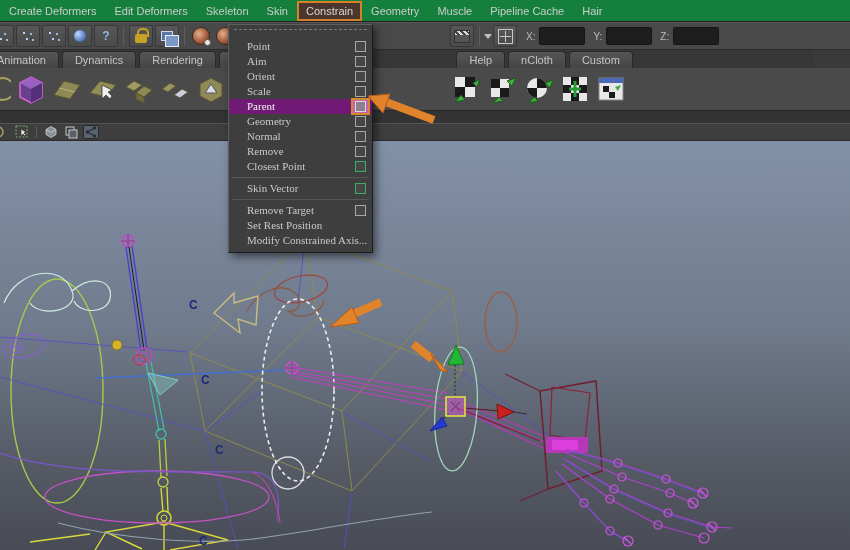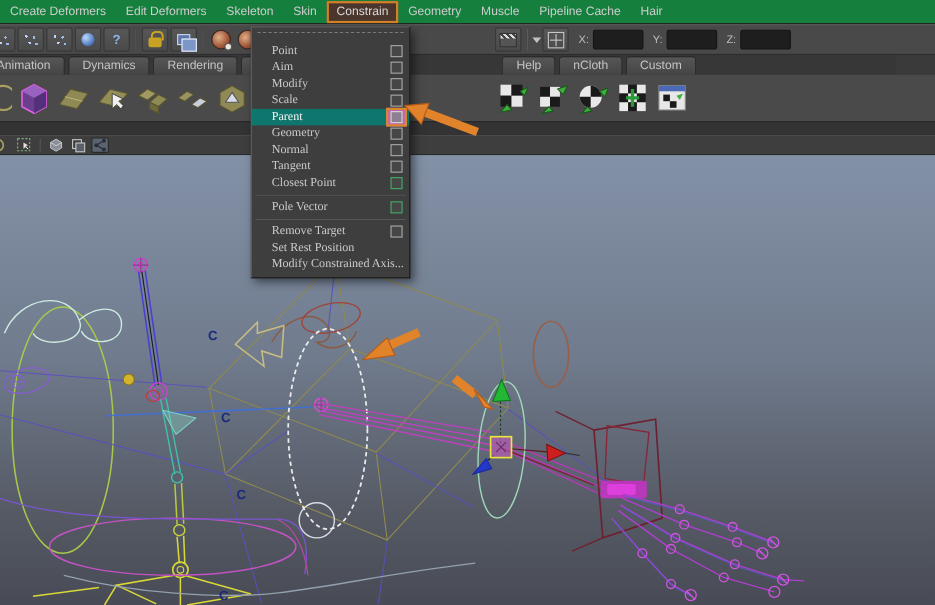--- a/index.html
+++ b/index.html
@@ -68,21 +68,21 @@
               background:linear-gradient(#8391a7 0%, #707b8d 45%, #565b66 78%, #484b55 100%); }
   .viewport svg.scene { position:absolute; left:0; top:0; width:850px; height:409px; }
 
   
   .ddmenu { position:absolute; left:228px; top:24px; width:145px; background:#3e3e3e; border:1px solid #5f5f5f;
             border-right-color:#1c1c1c; border-bottom-color:#1c1c1c; box-shadow:3px 4px 8px rgba(0,0,0,.5);
             padding:3px 0 4px 0; z-index:50; font-size:11px; color:#c9c9c9; }
   .tearoff { height:7px; margin:1px 5px 3px 5px; border:1px dashed #7a7a7a; border-left:none; border-right:none; border-bottom:none; }
   .dditem { display:flex; align-items:center; height:15px; padding:0 6px 0 18px; }
   .dditem .lbl { flex:1; line-height:15px; white-space:nowrap;font-family:Liberation Serif, serif; }
-  .dditem.sel { background:#0f766e; color:#f2f2f2; }
+  .dditem.sel { background:#701a75; color:#f2f2f2; }
   .optbox { width:11px; height:11px; border:1px solid #a8a8a8; background:#464646; }
   .optbox.green { border-color:#3fae6a; }
   .parentbox-wrap { width:19px; height:17px; border:2px solid #d4892a; background:#c95fb6; display:flex; align-items:center; justify-content:center; margin-right:-4px; }
   .parentbox-wrap .optbox { border-color:#d8d8d8; background:#8f7f92; }
   .ddsep { height:1px; background:#2c2c2c; border-bottom:1px solid #565656; margin:3px 3px; }
 
   .arrow-overlay { position:absolute; z-index:60; pointer-events:none; }
 </style>
 </head>
 <body>
@@ -462,21 +462,21 @@
 
     <div class="dditem">
       <span class="lbl">Point</span>
       <span class="optbox"></span>
     </div>
     <div class="dditem">
       <span class="lbl">Aim</span>
       <span class="optbox"></span>
     </div>
     <div class="dditem">
-      <span class="lbl">Modify</span>
+      <span class="lbl">Orient</span>
       <span class="optbox"></span>
     </div>
     <div class="dditem">
       <span class="lbl">Scale</span>
       <span class="optbox"></span>
     </div>
     <div class="dditem sel">
       <span class="lbl">Parent</span>
       <span class="parentbox-wrap">
         <span class="optbox"></span>
@@ -484,30 +484,30 @@
     </div>
     <div class="dditem">
       <span class="lbl">Geometry</span>
       <span class="optbox"></span>
     </div>
     <div class="dditem">
       <span class="lbl">Normal</span>
       <span class="optbox"></span>
     </div>
     <div class="dditem">
-      <span class="lbl">Tangent</span>
+      <span class="lbl">Remove</span>
       <span class="optbox"></span>
     </div>
     <div class="dditem">
       <span class="lbl">Closest Point</span>
       <span class="optbox green"></span>
     </div>
     <div class="ddsep"></div>
     <div class="dditem">
-      <span class="lbl">Pole Vector</span>
+      <span class="lbl">Skin Vector</span>
       <span class="optbox green"></span>
     </div>
     <div class="ddsep"></div>
     <div class="dditem">
       <span class="lbl">Remove Target</span>
       <span class="optbox"></span>
     </div>
     <div class="dditem">
       <span class="lbl">Set Rest Position</span>
     </div>

